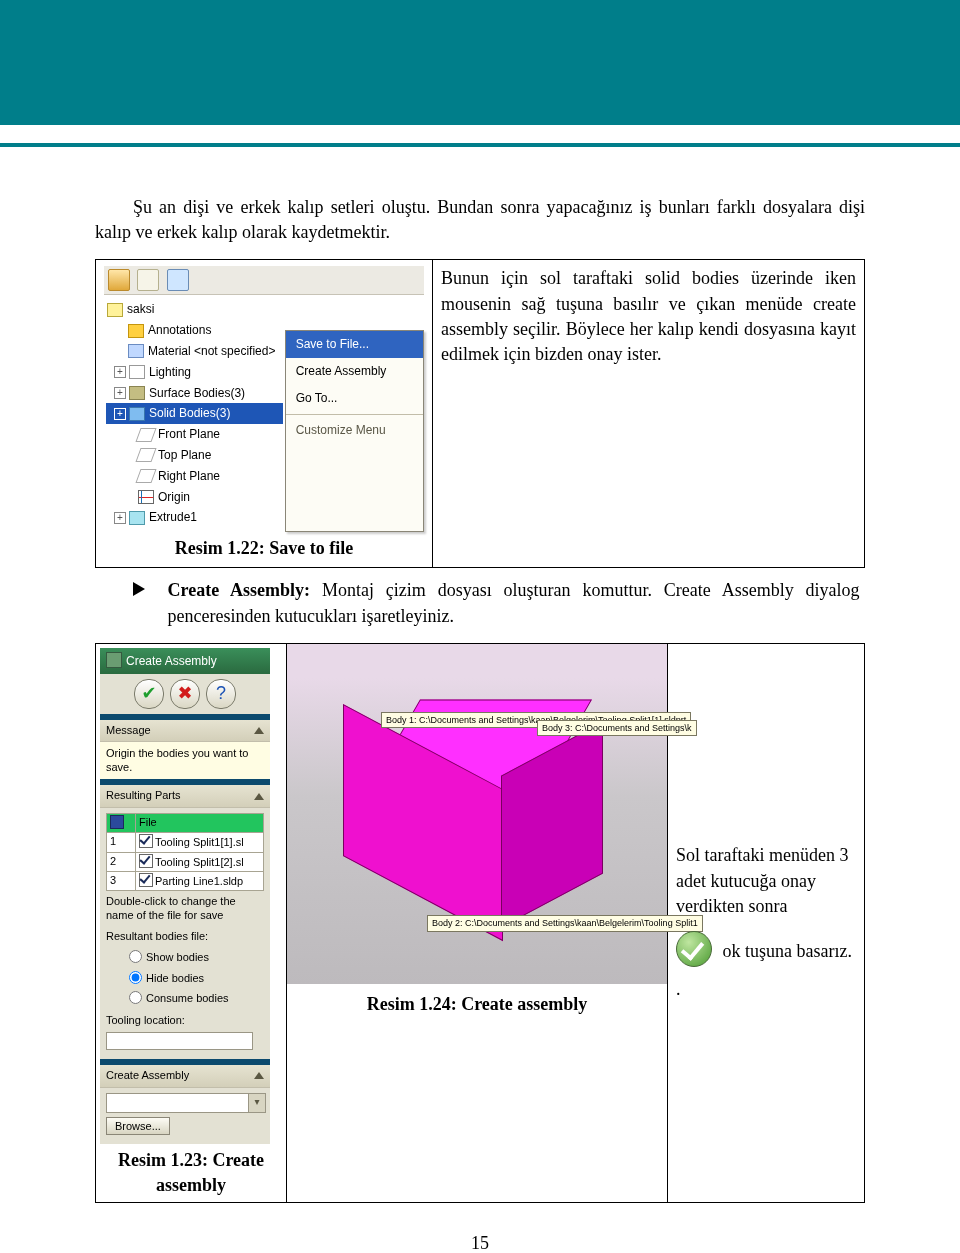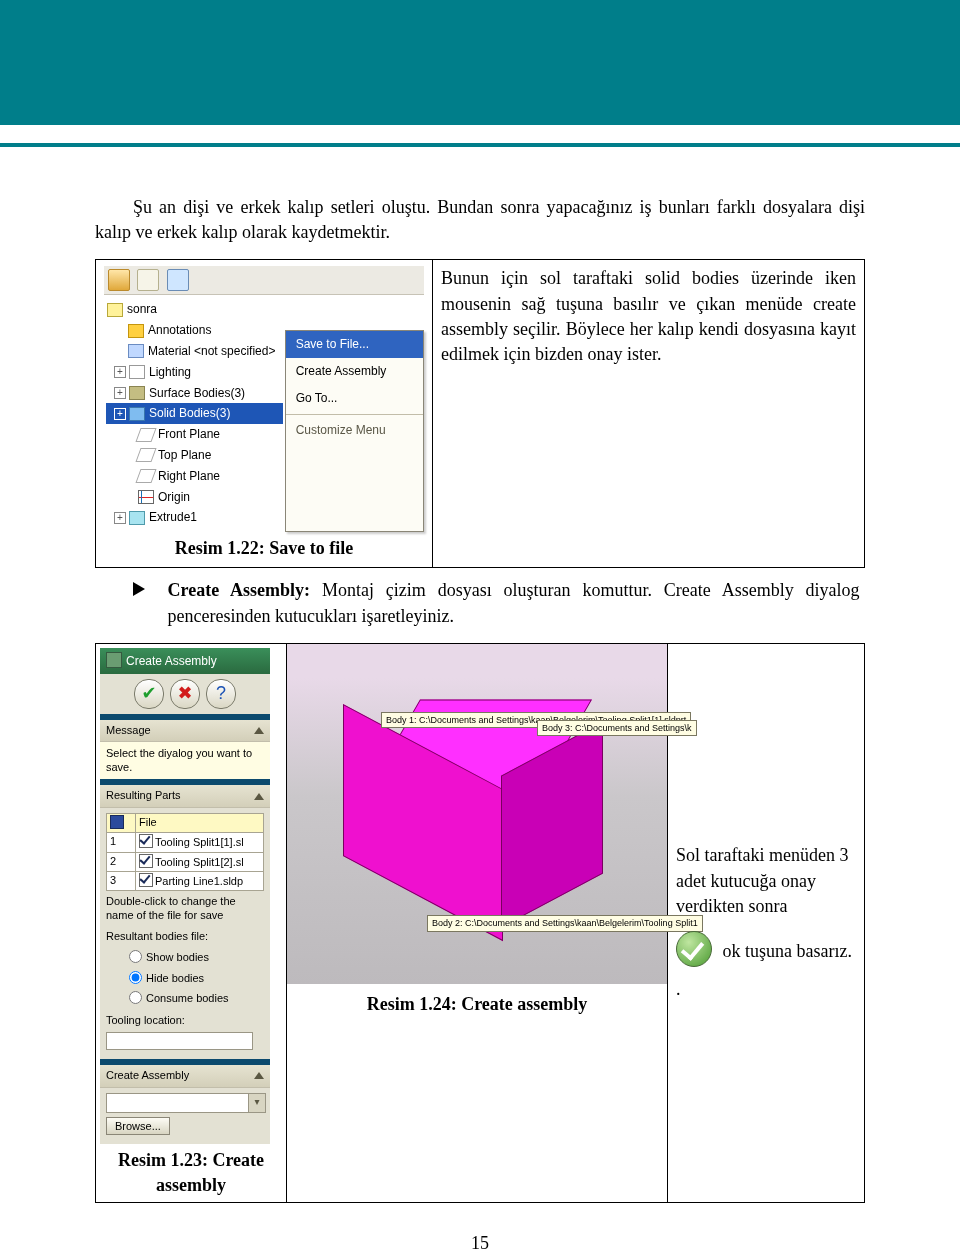--- a/index.html
+++ b/index.html
@@ -56,21 +56,21 @@
 .pm .btnrow{display:flex;gap:6px;justify-content:center;padding:5px 0;background:#e3e1d3}
 .okbtn{width:28px;height:28px;border:1px solid #7a7a6a;border-radius:14px;background:linear-gradient(#fff,#dad7c4);display:flex;align-items:center;justify-content:center;font-size:18px}
 .okbtn.green{color:#1e9e2e}.okbtn.red{color:#d21b1b}.okbtn.blue{color:#1a51b5}
 .pm .sec{border-top:6px solid #0c4a6e;background:#e3e1d3}
 .pm .sec-h{background:linear-gradient(#e6e3d1,#d3cfb9);font-size:11px;padding:3px 6px;display:flex;justify-content:space-between;align-items:center;border-bottom:1px solid #c2beab}
 .pm .sec-h .tri{width:0;height:0;border-left:5px solid transparent;border-right:5px solid transparent;border-bottom:7px solid #5a5742}
 .pm .sec-b{padding:5px 6px;background:#e3e1d3}
 .pm .msg{font-size:11px;line-height:1.25}
 .pm table.files{width:100%;border-collapse:collapse;font-size:11px;background:#fff}
 .pm table.files th,.pm table.files td{border:1px solid #a8a492;padding:1px 3px}
-.pm table.files th{background:#fef9c3;font-weight:normal;text-align:left}
+.pm table.files th{background:#22c55e;font-weight:normal;text-align:left}
 .pm .saveico{display:inline-block;width:12px;height:12px;background:#2b4a9c;border:1px solid #1a2b5a;margin-right:2px;vertical-align:-2px}
 .pm .chk{display:inline-block;width:12px;height:12px;border:1px solid #666;background:#fff;margin-right:2px;vertical-align:-2px;position:relative}
 .pm .chk::after{content:"";position:absolute;left:2px;top:-1px;width:4px;height:8px;border:2px solid #1a2b5a;border-top:0;border-left:0;transform:rotate(40deg)}
 .pm .hint{font-size:11px;margin:4px 0 6px 0;line-height:1.25}
 .pm .radio{display:block;font-size:11px;padding:1px 0 1px 18px}
 .pm .radio input{vertical-align:-2px;margin-right:4px}
 .pm .txt{width:92%;height:16px;border:1px solid #9a9685;background:#fff;display:inline-block}
 .pm .browse{font-size:11px;padding:2px 8px;background:linear-gradient(#fdfcf5,#d8d5c2);border:1px solid #8a8677;margin:4px 0}
 .pm .combo{width:100%;height:18px;border:1px solid #9a9685;background:#fff;font-size:11px}
 .pm .combo .ar{float:right;width:16px;height:100%;background:#d8d5c2;border-left:1px solid #9a9685;text-align:center;line-height:16px;font-size:10px;color:#5a5742}
@@ -108,21 +108,21 @@
         <div class="fig1">
           <div class="toolbar">
             <span class="tbicon orange"></span>
             <span class="tbicon"></span>
             <span class="tbicon blue"></span>
           </div>
           <div class="fig1-body">
             <div class="tree">
               <div class="row">
                       <span class="ico doc"></span>
-                      <span>sonra</span>
+                      <span>saksi</span>
                     </div>
               <div class="row pad1">
                       <span class="spacer"></span>
                       <span class="ico ann"></span>
                       <span>Annotations</span>
                     </div>
               <div class="row pad1">
                       <span class="spacer"></span>
                       <span class="ico mat"></span>
                       <span>Material &lt;not specified&gt;</span>
@@ -203,21 +203,21 @@
           <div class="btnrow">
             <div class="okbtn green">✔</div>
             <div class="okbtn red">✖</div>
             <div class="okbtn blue">?</div>
           </div>
           <div class="sec">
             <div class="sec-h">
                     <span>Message</span>
                     <span class="tri"></span>
                   </div>
-            <div class="sec-b msg" style="background:#fffde3">Select the diyalog you want to save.</div>
+            <div class="sec-b msg" style="background:#fffde3">Origin the bodies you want to save.</div>
           </div>
           <div class="sec">
             <div class="sec-h">
                     <span>Resulting Parts</span>
                     <span class="tri"></span>
                   </div>
             <div class="sec-b">
               <table class="files">
                 <tbody>
                         <tr>

